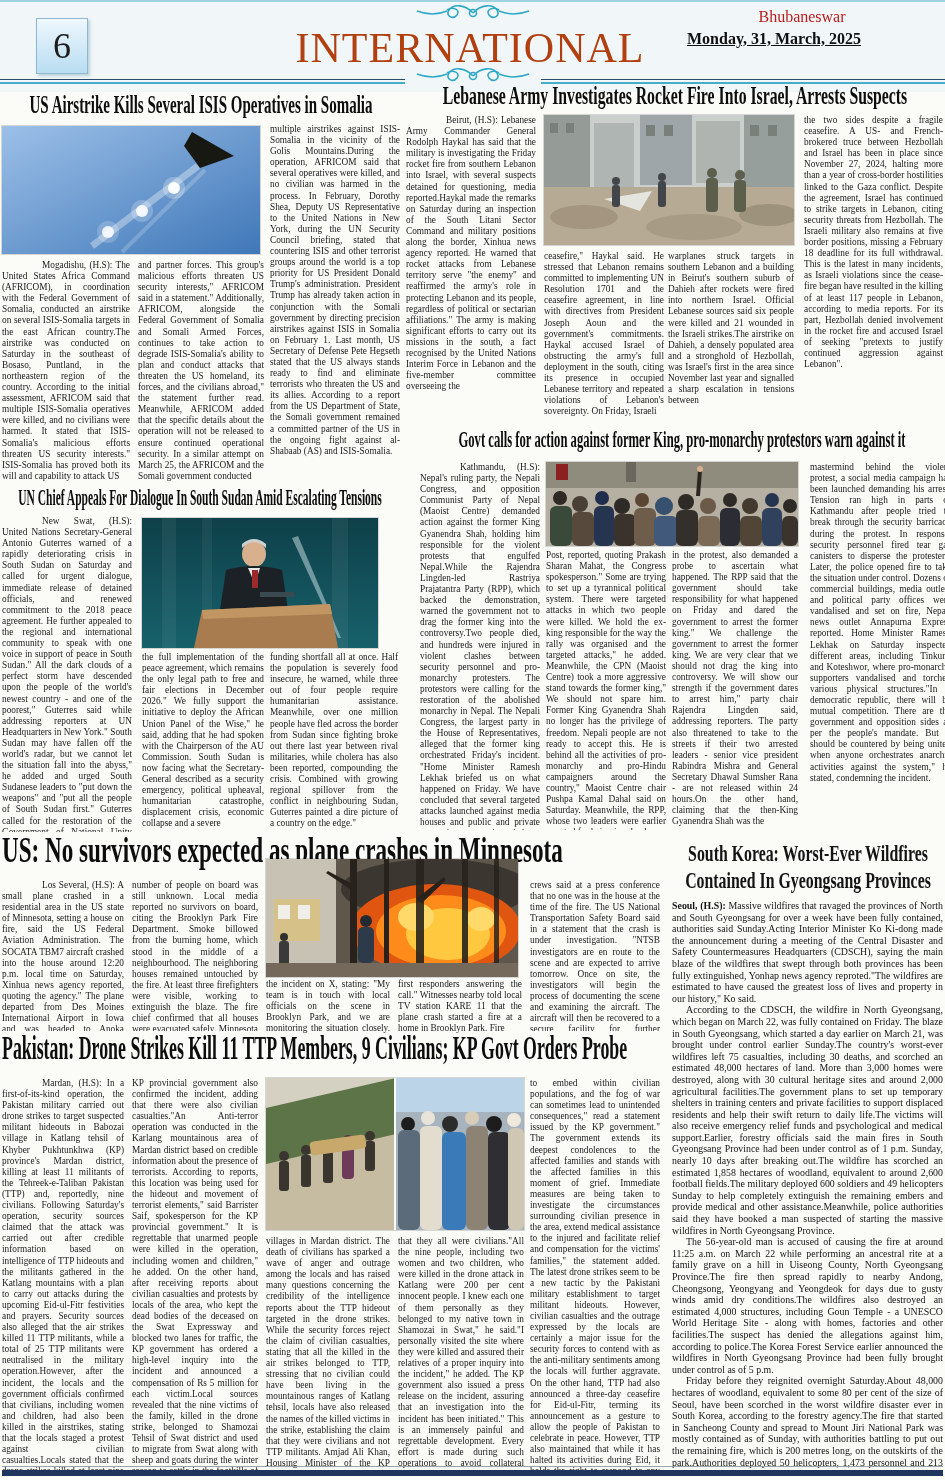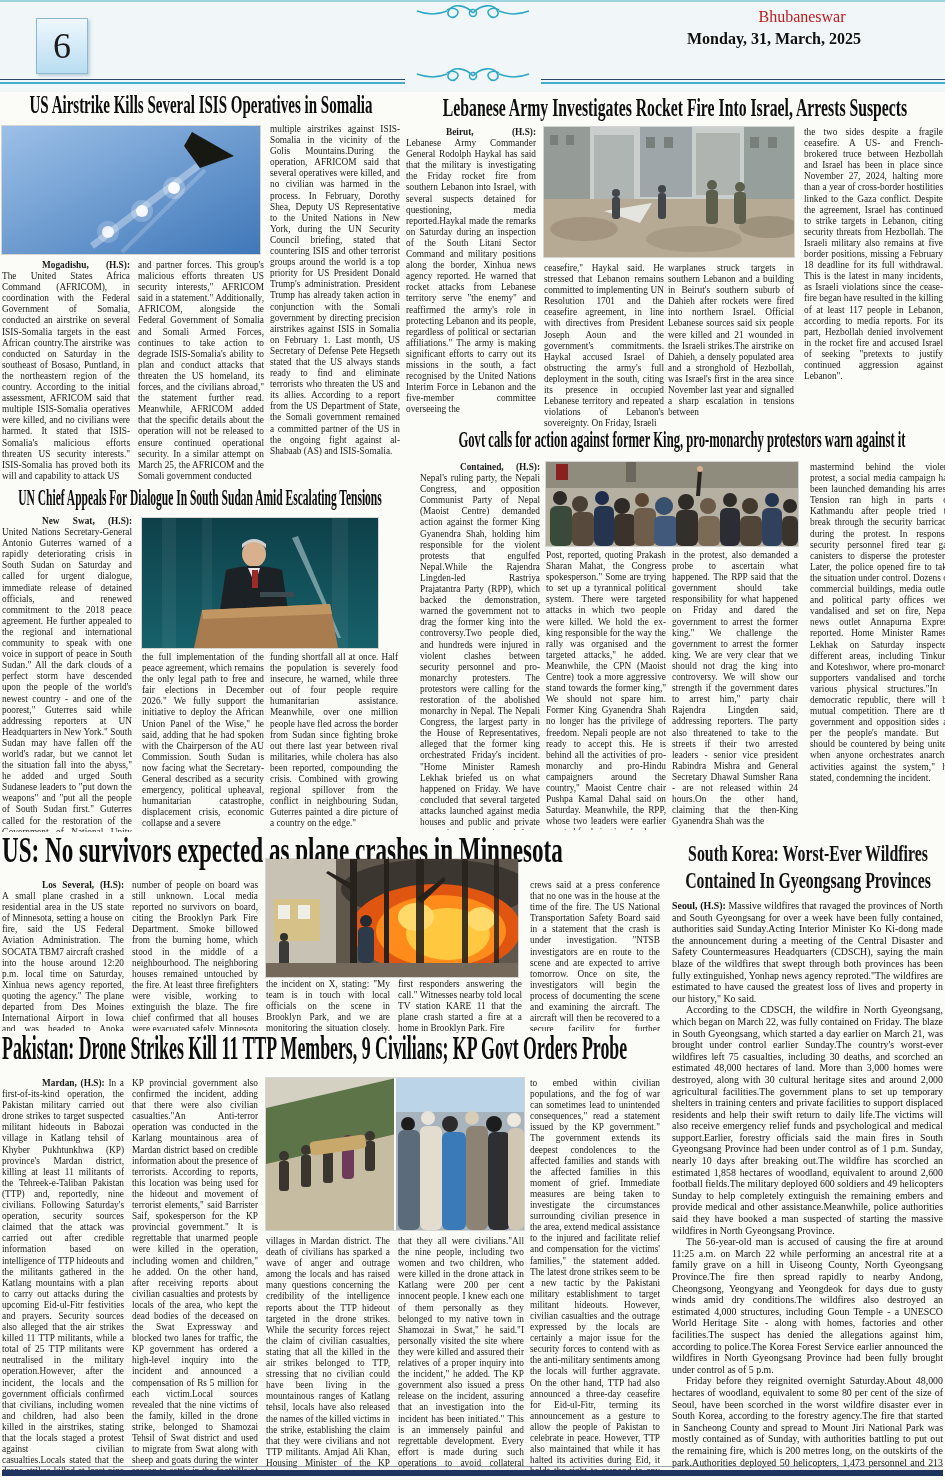--- a/index.html
+++ b/index.html
@@ -16,30 +16,30 @@
   .pagenum-box{position:absolute;left:36px;top:16px;width:50px;height:54px;
                background:linear-gradient(#eef7fd,#b9ddf1);border:1px solid #8fb8cc;
                box-shadow:2px 2px 3px rgba(120,160,180,.45);display:flex;align-items:center;
                justify-content:center;font-size:36px;color:#1c1c1c;}
   .section-title{position:absolute;left:240px;top:22px;width:460px;text-align:center;
                  font-size:42px;color:#b23f10;letter-spacing:1px;}
   .mast-right{position:absolute;right:28px;top:8px;width:230px;text-align:left;}
   .paper-name{font-variant:small-caps;font-weight:bold;font-size:27px;color:#1d4d2a;
               letter-spacing:1px;text-align:center;}
   .paper-city{font-size:16px;color:#b91c1c;text-align:center;margin-top:-2px;}
-  .paper-date{font-size:16px;font-weight:bold;color:#101010;margin-top:4px;text-align:left;}
+  .paper-date{font-size:16px;font-weight:bold;color:#101010;margin-top:4px;text-align:left;text-decoration:underline;}
   
   .art{position:absolute;}
   .hl{position:absolute;margin:0;font-weight:bold;color:#0d0d0d;white-space:nowrap;
       font-family:"Liberation Serif",serif;line-height:1.02;}
   .hl.c{left:50%;transform-origin:center top;}
   .hl.l{left:0;transform-origin:left top;}
   .col{position:absolute;font-size:9.3px;line-height:11.1px;text-align:justify;
        overflow:hidden;color:#1a1a1a;}
-  .col .dl{font-weight:bold;padding-left:40px;}
+  .col .dl{font-weight:normal;padding-left:40px;}
   .photo{position:absolute;overflow:hidden;background:#ccc;box-shadow:0 0 0 1px rgba(0,0,0,.15);}
   .photo svg{display:block;}
   .kbody{position:absolute;font-size:9.9px;line-height:11.6px;text-align:justify;overflow:hidden;}
   .kbody p{margin:0;text-indent:14px;}
   .bot-line{position:absolute;left:2px;width:941px;}
   
   #hl-somalia{font-size:25px;transform:translateX(-50%) scaleX(.60);}
   #hl-lebanon{font-size:25px;transform:translateX(-50%) scaleX(.63);}
   #hl-un{font-size:23px;transform:translateX(-50%) scaleX(.50);}
   #hl-nepal{font-size:23px;transform:translateX(-50%) scaleX(.55);}
@@ -63,20 +63,21 @@
           <path d="M60,11 C68,2 80,2 84,8 C88,14 80,18 76,13 C72,8 80,4 86,8"></path>
           <path d="M34,9 C22,14 12,12 4,9"></path>
             <path d="M86,9 C98,14 108,12 116,9"></path>
           <circle cx="60" cy="11" r="3.5"></circle>
         </g>
       </svg>
     </span>
     <div class="pagenum-box">
       <span>6</span>
     </div>
+    <div class="section-title">INTERNATIONAL</div>
     <div class="mast-right">
       <div class="paper-city">Bhubaneswar</div>
       <div class="paper-date">Monday, 31, March, 2025</div>
     </div>
     <span class="flourish bottom">
       <svg width="120" height="24" viewBox="0 0 120 22">
         <g fill="none" stroke="#2fa8c5" stroke-width="1.6">
           <path d="M60,11 C52,2 40,2 36,8 C32,14 40,18 44,13 C48,8 40,4 34,8"></path>
           <path d="M60,11 C68,2 80,2 84,8 C88,14 80,18 76,13 C72,8 80,4 86,8"></path>
           <path d="M34,9 C22,14 12,12 4,9"></path>
@@ -114,21 +115,21 @@
     </div>
     <div class="col" style="left:0;top:168px;width:128px;height:232px;">
       <b class="dl">Mogadishu, (H.S):</b>
       <span>The United States Africa Command (AFRICOM), in coordination with the Federal Government of Somalia, conducted an airstrike on several ISIS-Somalia targets in the east African country.The airstrike was conducted on Saturday in the southeast of Bosaso, Puntland, in the northeastern region of the country. According to the initial assessment, AFRICOM said that multiple ISIS-Somalia operatives were killed, and no civilians were harmed. It stated that ISIS-Somalia's malicious efforts threaten US security interests." ISIS-Somalia has proved both its will and capability to attack US</span>
     </div>
     <div class="col" style="left:136px;top:168px;width:126px;height:232px;">
       <span>and partner forces. This group's malicious efforts threaten US security interests," AFRICOM said in a statement." Additionally, AFRICOM, alongside the Federal Government of Somalia and Somali Armed Forces, continues to take action to degrade ISIS-Somalia's ability to plan and conduct attacks that threaten the US homeland, its forces, and the civilians abroad," the statement further read. Meanwhile, AFRICOM added that the specific details about the operation will not be released to ensure continued operational security. In a similar attempt on March 25, the AFRICOM and the Somali government conducted</span>
     </div>
   </section>
 
-  <section class="art" style="left:406px;top:95px;width:537px;height:392px;">
+  <section class="art" style="left:406px;top:83px;width:537px;height:392px;">
     <h1 class="hl c" id="hl-lebanon">Lebanese Army Investigates Rocket Fire Into Israel, Arrests Suspects</h1>
     <div class="col" style="left:0;top:32px;width:130px;height:360px;">
       <b class="dl">Beirut, (H.S):</b>
       <span>Lebanese Army Commander General Rodolph Haykal has said that the military is investigating the Friday rocket fire from southern Lebanon into Israel, with several suspects detained for questioning, media reported.Haykal made the remarks on Saturday during an inspection of the South Litani Sector Command and military positions along the border, Xinhua news agency reported. He warned that rocket attacks from Lebanese territory serve "the enemy" and reaffirmed the army's role in protecting Lebanon and its people, regardless of political or sectarian affiliations." The army is making significant efforts to carry out its missions in the south, a fact recognised by the United Nations Interim Force in Lebanon and the five-member committee overseeing the</span>
     </div>
     <div class="photo" style="left:138px;top:32px;width:250px;height:130px;">
       <svg width="250" height="130" viewBox="0 0 250 130">
         <rect width="250" height="130" fill="#c9cdcb"></rect>
         <rect x="0" y="0" width="46" height="78" fill="#8d958f"></rect>
         <rect x="50" y="8" width="40" height="66" fill="#a9b1ad"></rect>
@@ -207,21 +208,21 @@
       <span>the full implementation of the peace agreement, which remains the only legal path to free and fair elections in December 2026." We fully support the initiative to deploy the African Union Panel of the Wise," he said, adding that he had spoken with the Chairperson of the AU Commission. South Sudan is now facing what the Secretary-General described as a security emergency, political upheaval, humanitarian catastrophe, displacement crisis, economic collapse and a severe</span>
     </div>
     <div class="col" style="left:268px;top:166px;width:128px;height:180px;">
       <span>funding shortfall all at once. Half the population is severely food insecure, he warned, while three out of four people require humanitarian assistance. Meanwhile, over one million people have fled across the border from Sudan since fighting broke out there last year between rival militaries, while cholera has also been reported, compounding the crisis. Combined with growing regional spillover from the conflict in neighbouring Sudan, Guterres painted a dire picture of a country on the edge."</span>
     </div>
   </section>
 
   <section class="art" style="left:420px;top:428px;width:523px;height:402px;">
     <h1 class="hl c" id="hl-nepal">Govt calls for action against former King, pro-monarchy protestors warn against it</h1>
     <div class="col" style="left:0;top:34px;width:120px;height:368px;">
-      <b class="dl">Contained, (H.S):</b>
+      <b class="dl">Kathmandu, (H.S):</b>
       <span>Nepal's ruling party, the Nepali Congress, and opposition Communist Party of Nepal (Maoist Centre) demanded action against the former King Gyanendra Shah, holding him responsible for the violent protests that engulfed Nepal.While the Rajendra Lingden-led Rastriya Prajatantra Party (RPP), which backed the demonstration, warned the government not to drag the former king into the controversy.Two people died, and hundreds were injured in violent clashes between security personnel and pro-monarchy protesters. The protestors were calling for the restoration of the abolished monarchy in Nepal. The Nepali Congress, the largest party in the House of Representatives, alleged that the former king orchestrated Friday's incident. "Home Minister Ramesh Lekhak briefed us on what happened on Friday. We have concluded that several targeted attacks launched against media houses and public and private properties were intended to create anarchy." Nepal's leading daily, The Kathmandu</span>
     </div>
     <div class="photo" style="left:126px;top:34px;width:252px;height:84px;">
       <svg width="252" height="84" viewBox="0 0 252 84">
         <rect width="252" height="84" fill="#b6b0a3"></rect>
         <rect x="0" y="0" width="252" height="26" fill="#8f8b7d"></rect>
         <rect x="80" y="0" width="10" height="20" fill="#6b675c"></rect>
         <rect x="10" y="2" width="12" height="16" fill="#8a2020"></rect>
         <path d="M150,34 L152,8 L156,8 L154,34 Z" fill="#2a2620"></path>
         <circle cx="154" cy="7" r="3" fill="#d9b08e"></circle>

